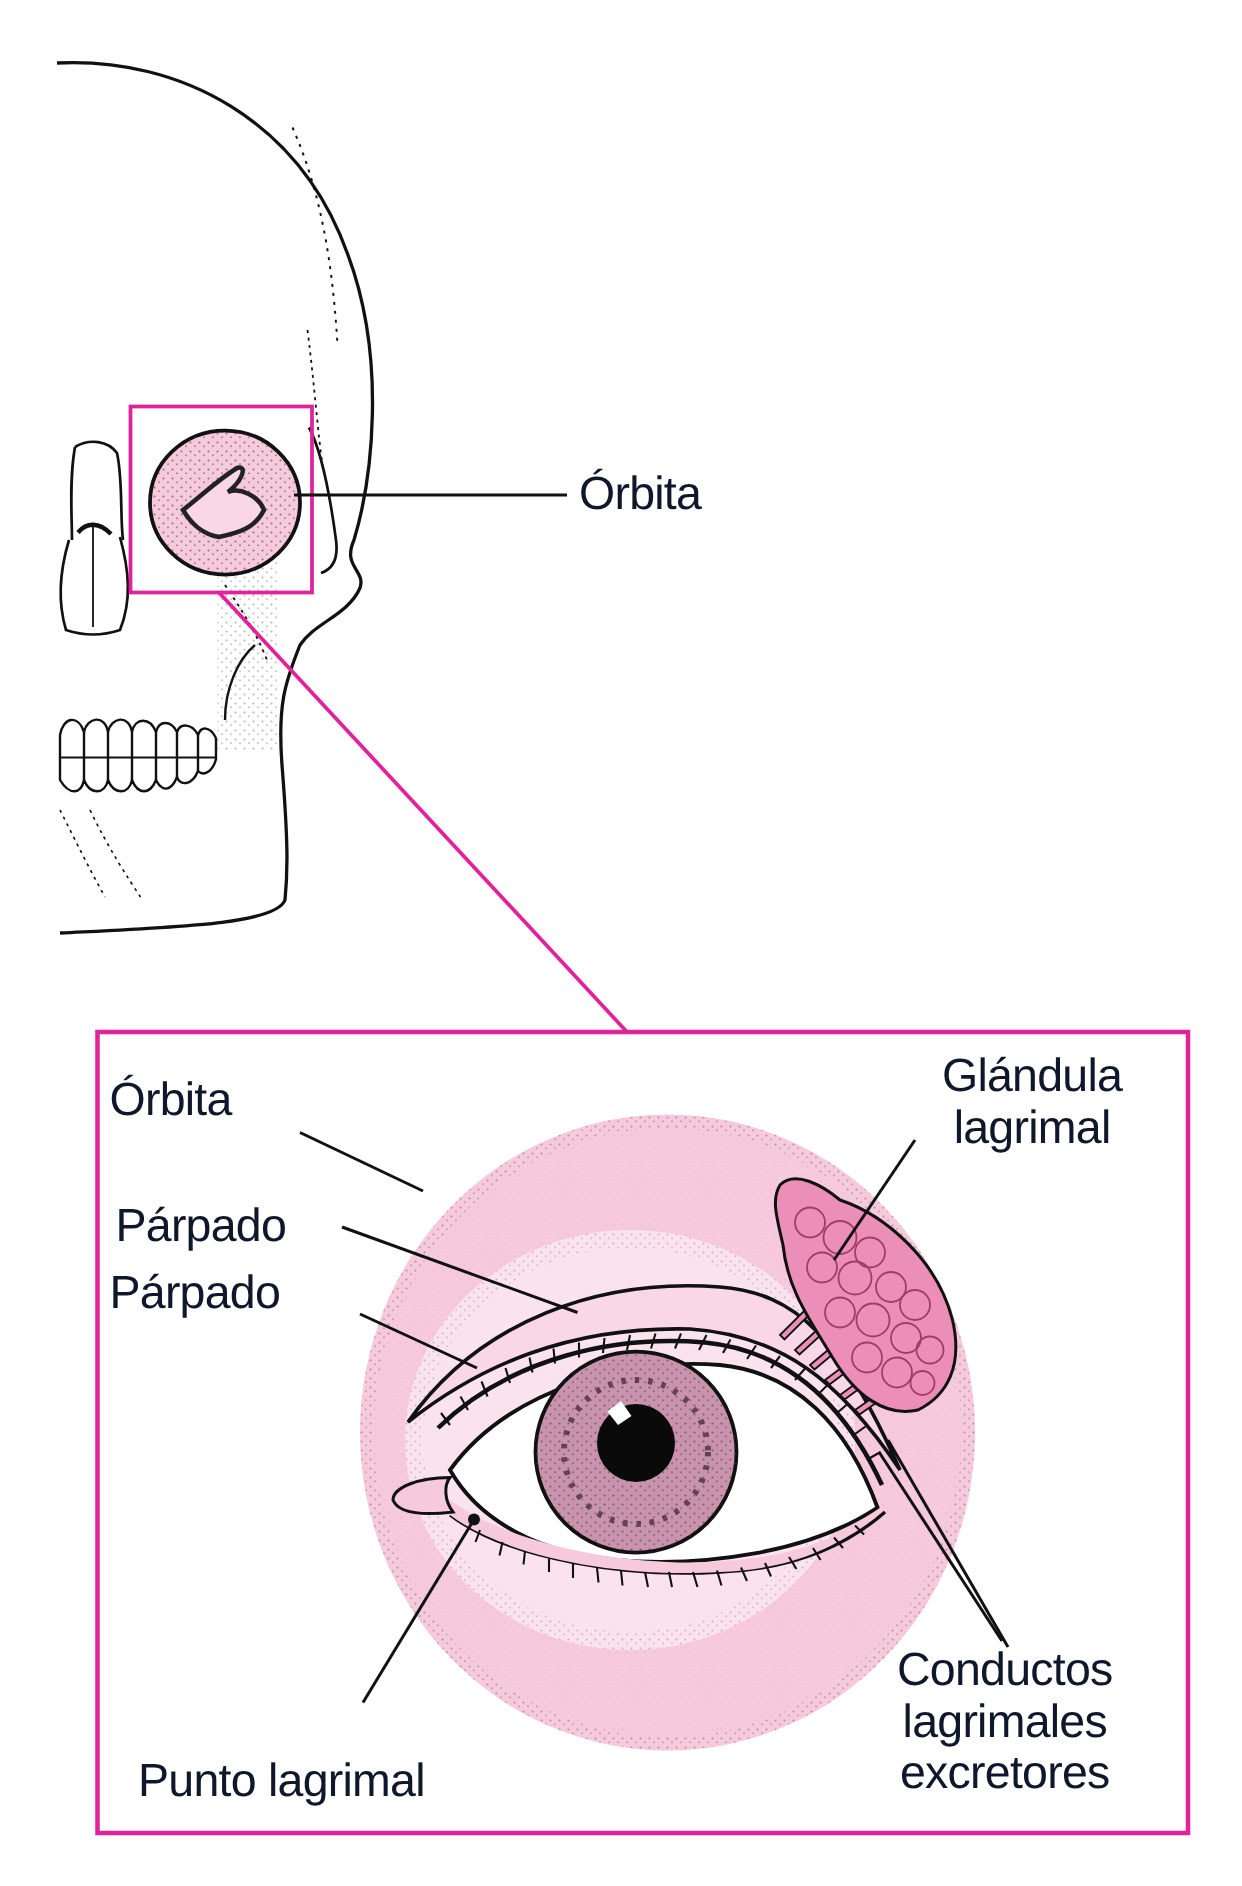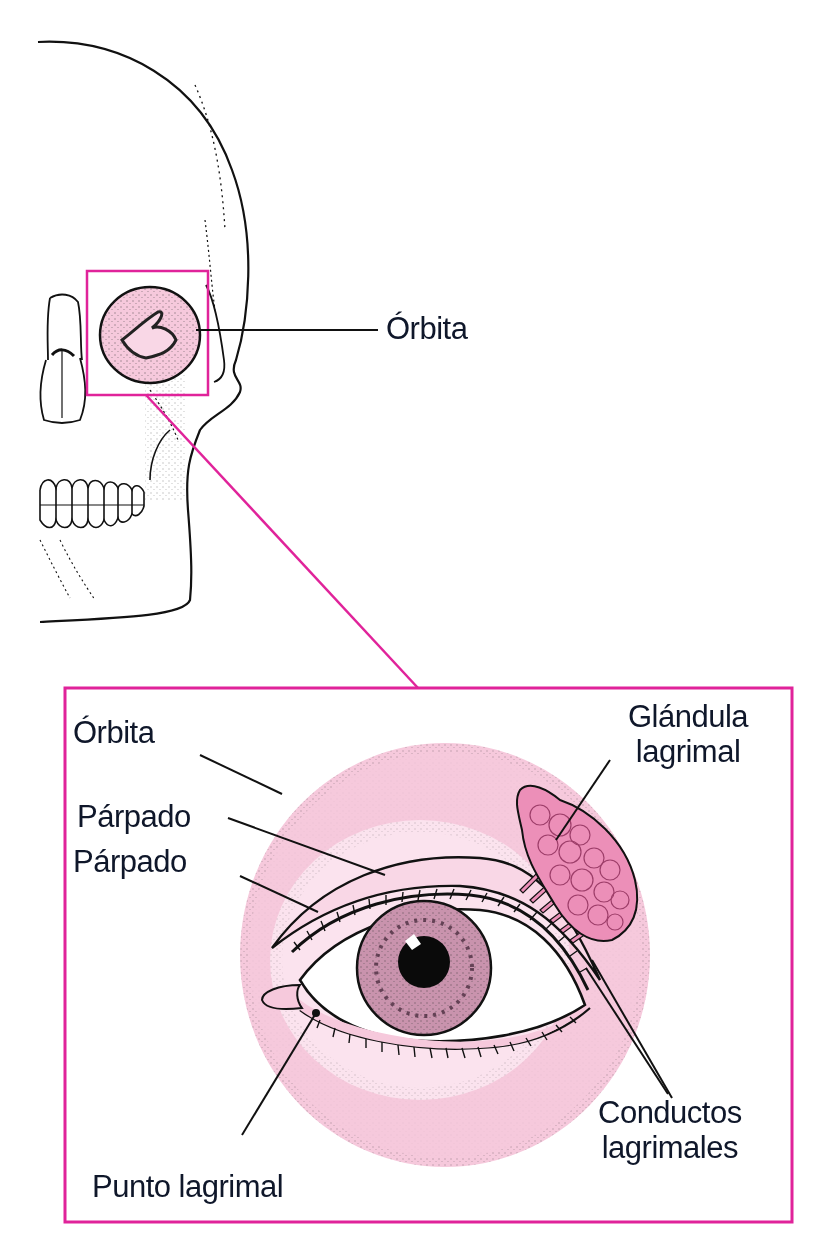--- a/index.html
+++ b/index.html
@@ -157,15 +157,16 @@
 <div class="lbl" style="left:73px; top:845px;">Párpado</div>
 
 <div class="lbl" style="left:628px; top:700px;text-align:center;">
   <div>Glándula</div>
   <div>lagrimal</div>
 </div>
 
 <div class="lbl" style="left:598px; top:1096px;text-align:center;">
   <div>Conductos</div>
   <div>lagrimales</div>
+  <div>excretores</div>
 </div>
 
 <div class="lbl" style="left:92px; top:1170px;">Punto lagrimal</div>
 
 </body></html>

